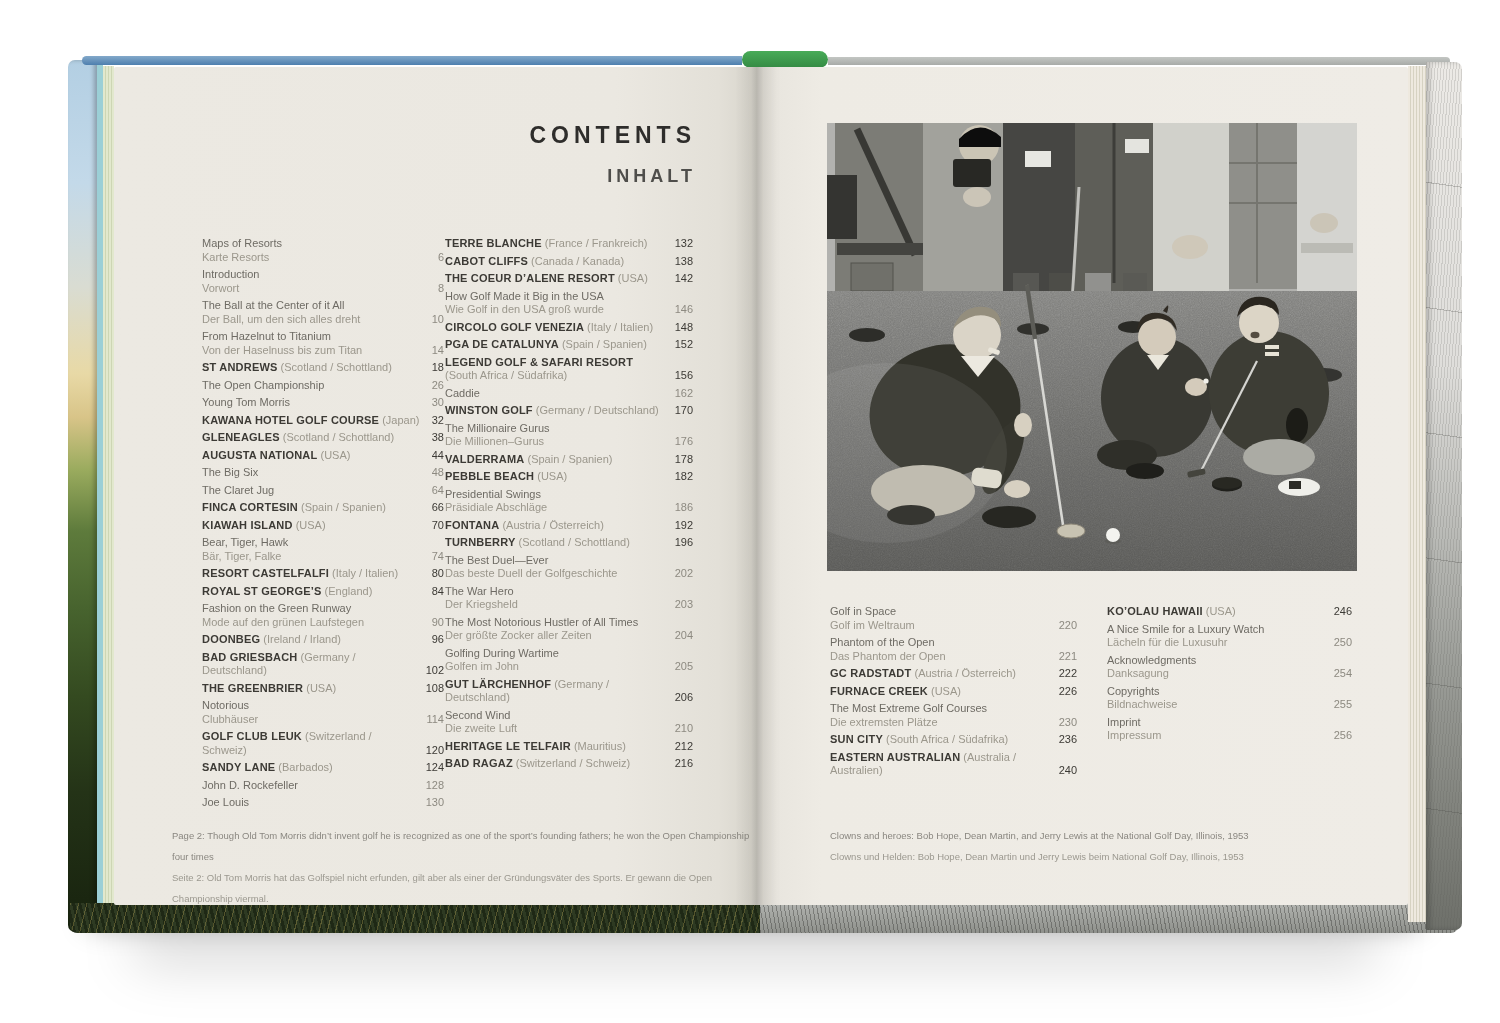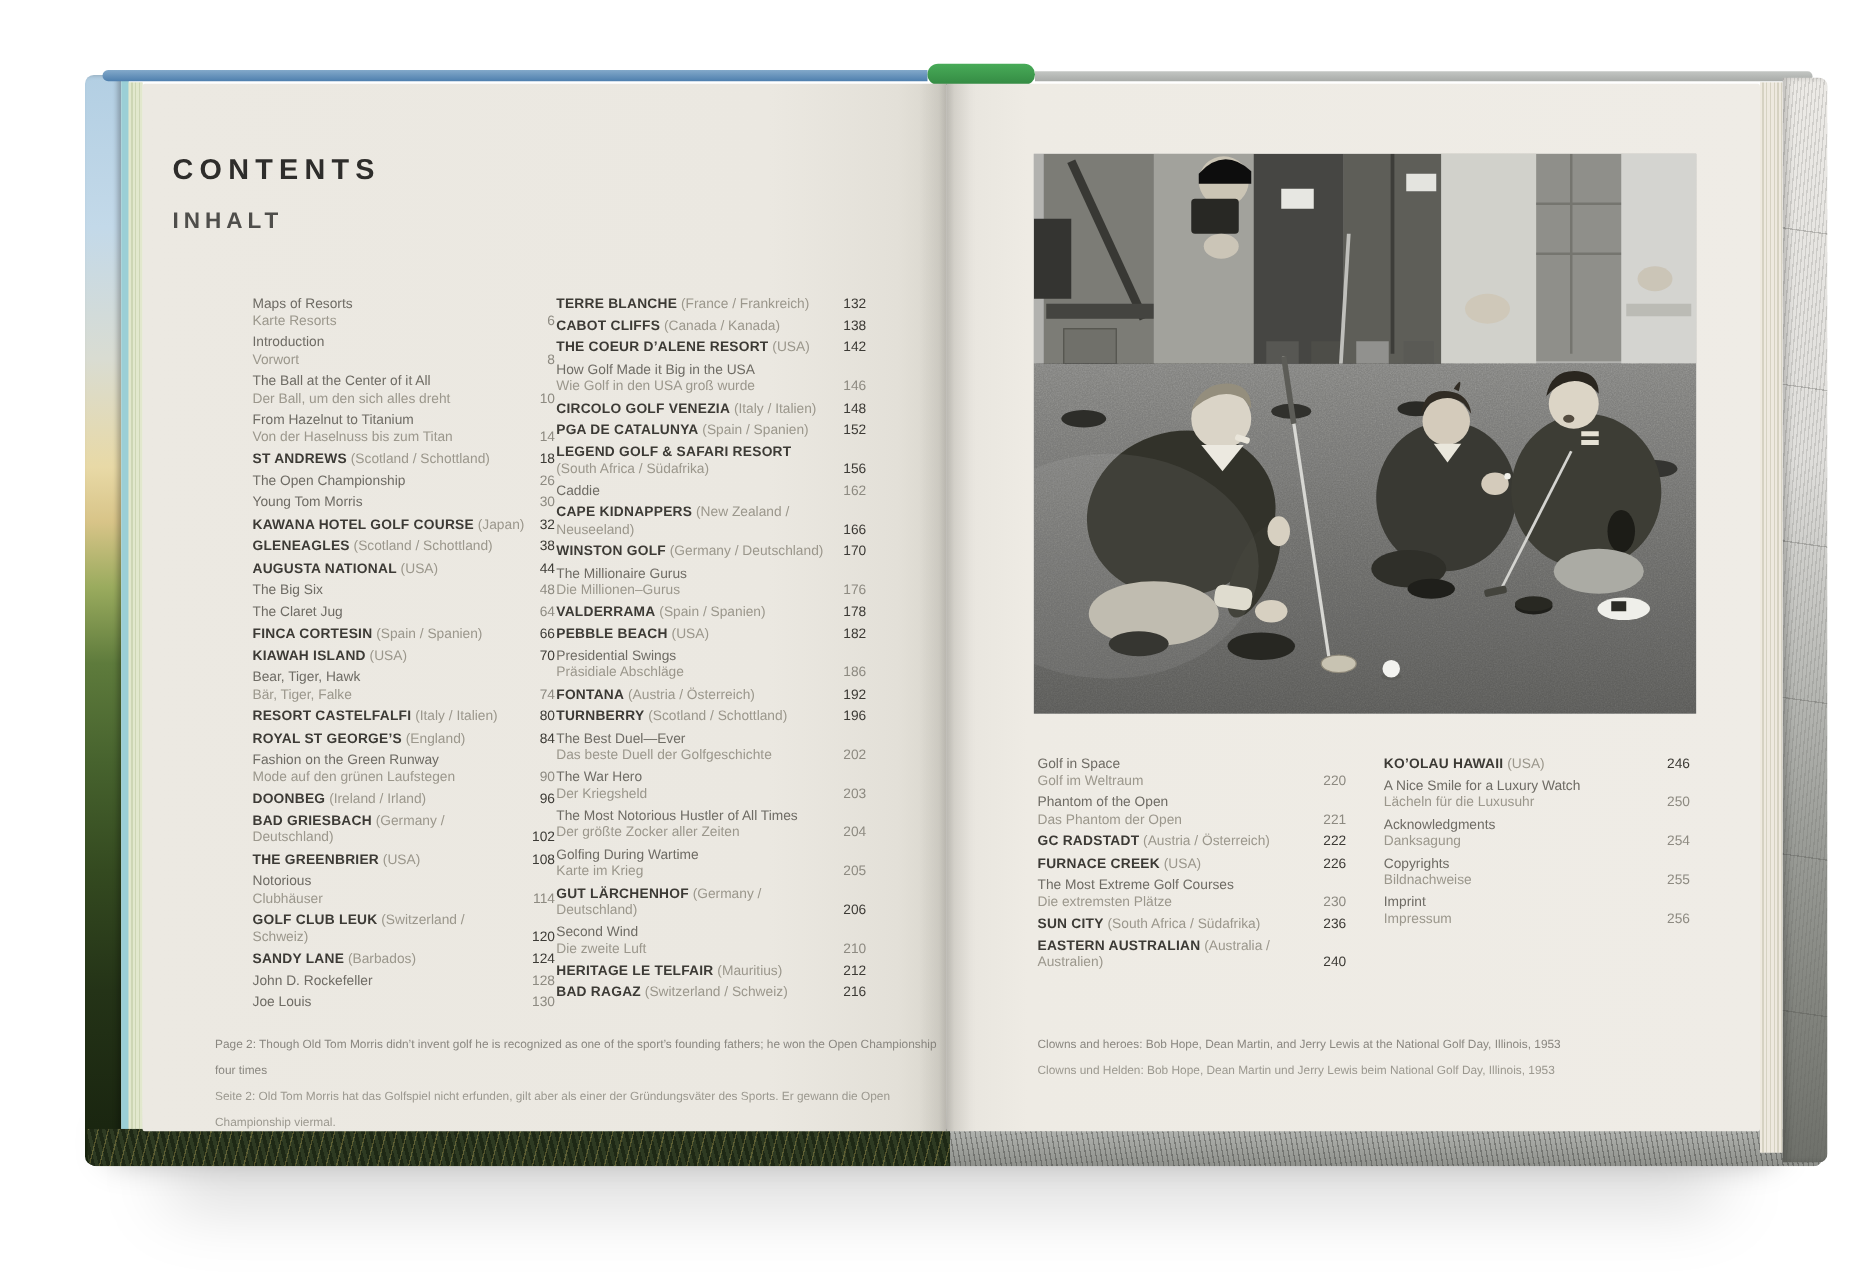--- a/index.html
+++ b/index.html
@@ -44,21 +44,21 @@
 
   
   .page-left{position:absolute;left:114px;top:67px;width:643px;height:838px;border-radius:2px 0 0 2px;
     background:linear-gradient(to right,#ece9e2 0%,#ebe8e1 78%,#e3e0d8 94%,#d7d4cb 100%);}
   .page-right{position:absolute;left:757px;top:67px;width:651px;height:838px;border-radius:0 2px 2px 0;
     background:linear-gradient(to right,#d9d6ce 0%,#e9e6df 3%,#eeebe4 10%,#efece6 100%);}
   .gutter{position:absolute;left:735px;top:67px;width:46px;height:838px;pointer-events:none;
     background:linear-gradient(to right,rgba(0,0,0,0) 0%,rgba(0,0,0,0.06) 35%,rgba(0,0,0,0.14) 48%,rgba(0,0,0,0.05) 62%,rgba(0,0,0,0) 100%);}
 
   
-  .title-block{position:absolute;left:0;top:55px;width:582px;text-align:left;padding-left:24px;}
+  .title-block{position:absolute;left:0;top:55px;width:582px;text-align:right;}
   .title-en{font-size:23px;font-weight:700;letter-spacing:5px;color:#2e2d2b;}
   .title-de{margin-top:17px;font-size:18px;font-weight:700;letter-spacing:4px;color:#4f4e4b;}
 
   .toc-col{position:absolute;font-size:11px;line-height:13.5px;}
   .col1{left:58px;top:170px;width:242px;margin-left:30px;}
   .col2{left:331px;top:170px;width:248px;}
   .col3{left:73px;top:538px;width:247px;}
   .col4{left:350px;top:538px;width:245px;}
 
   .toc-entry{display:flex;justify-content:space-between;align-items:flex-end;margin-bottom:4px;}
@@ -315,26 +315,20 @@
         <div class="entry-page num-bold">156</div>
       </div>
       <div class="toc-entry">
         <div class="entry-text">
           <div class="line essay-en">Caddie</div>
         </div>
         <div class="entry-page num-light">162</div>
       </div>
       <div class="toc-entry">
         <div class="entry-text">
-          <div class="line"><span class="resort-name">CAPE KIDNAPPERS</span><span class="country"> (New Zealand / Neuseeland)</span></div>
-        </div>
-        <div class="entry-page num-bold">166</div>
-      </div>
-      <div class="toc-entry">
-        <div class="entry-text">
           <div class="line"><span class="resort-name">WINSTON GOLF</span><span class="country"> (Germany / Deutschland)</span></div>
         </div>
         <div class="entry-page num-bold">170</div>
       </div>
       <div class="toc-entry">
         <div class="entry-text">
           <div class="line essay-en">The Millionaire Gurus</div>
           <div class="line essay-de">Die Millionen–Gurus</div>
         </div>
         <div class="entry-page num-light">176</div>
@@ -387,21 +381,21 @@
       <div class="toc-entry">
         <div class="entry-text">
           <div class="line essay-en">The Most Notorious Hustler of All Times</div>
           <div class="line essay-de">Der größte Zocker aller Zeiten</div>
         </div>
         <div class="entry-page num-light">204</div>
       </div>
       <div class="toc-entry">
         <div class="entry-text">
           <div class="line essay-en">Golfing During Wartime</div>
-          <div class="line essay-de">Karte im Krieg</div>
+          <div class="line essay-de">Golfen im John</div>
         </div>
         <div class="entry-page num-light">205</div>
       </div>
       <div class="toc-entry">
         <div class="entry-text">
           <div class="line"><span class="resort-name">GUT LÄRCHENHOF</span><span class="country"> (Germany / Deutschland)</span></div>
         </div>
         <div class="entry-page num-bold">206</div>
       </div>
       <div class="toc-entry">

